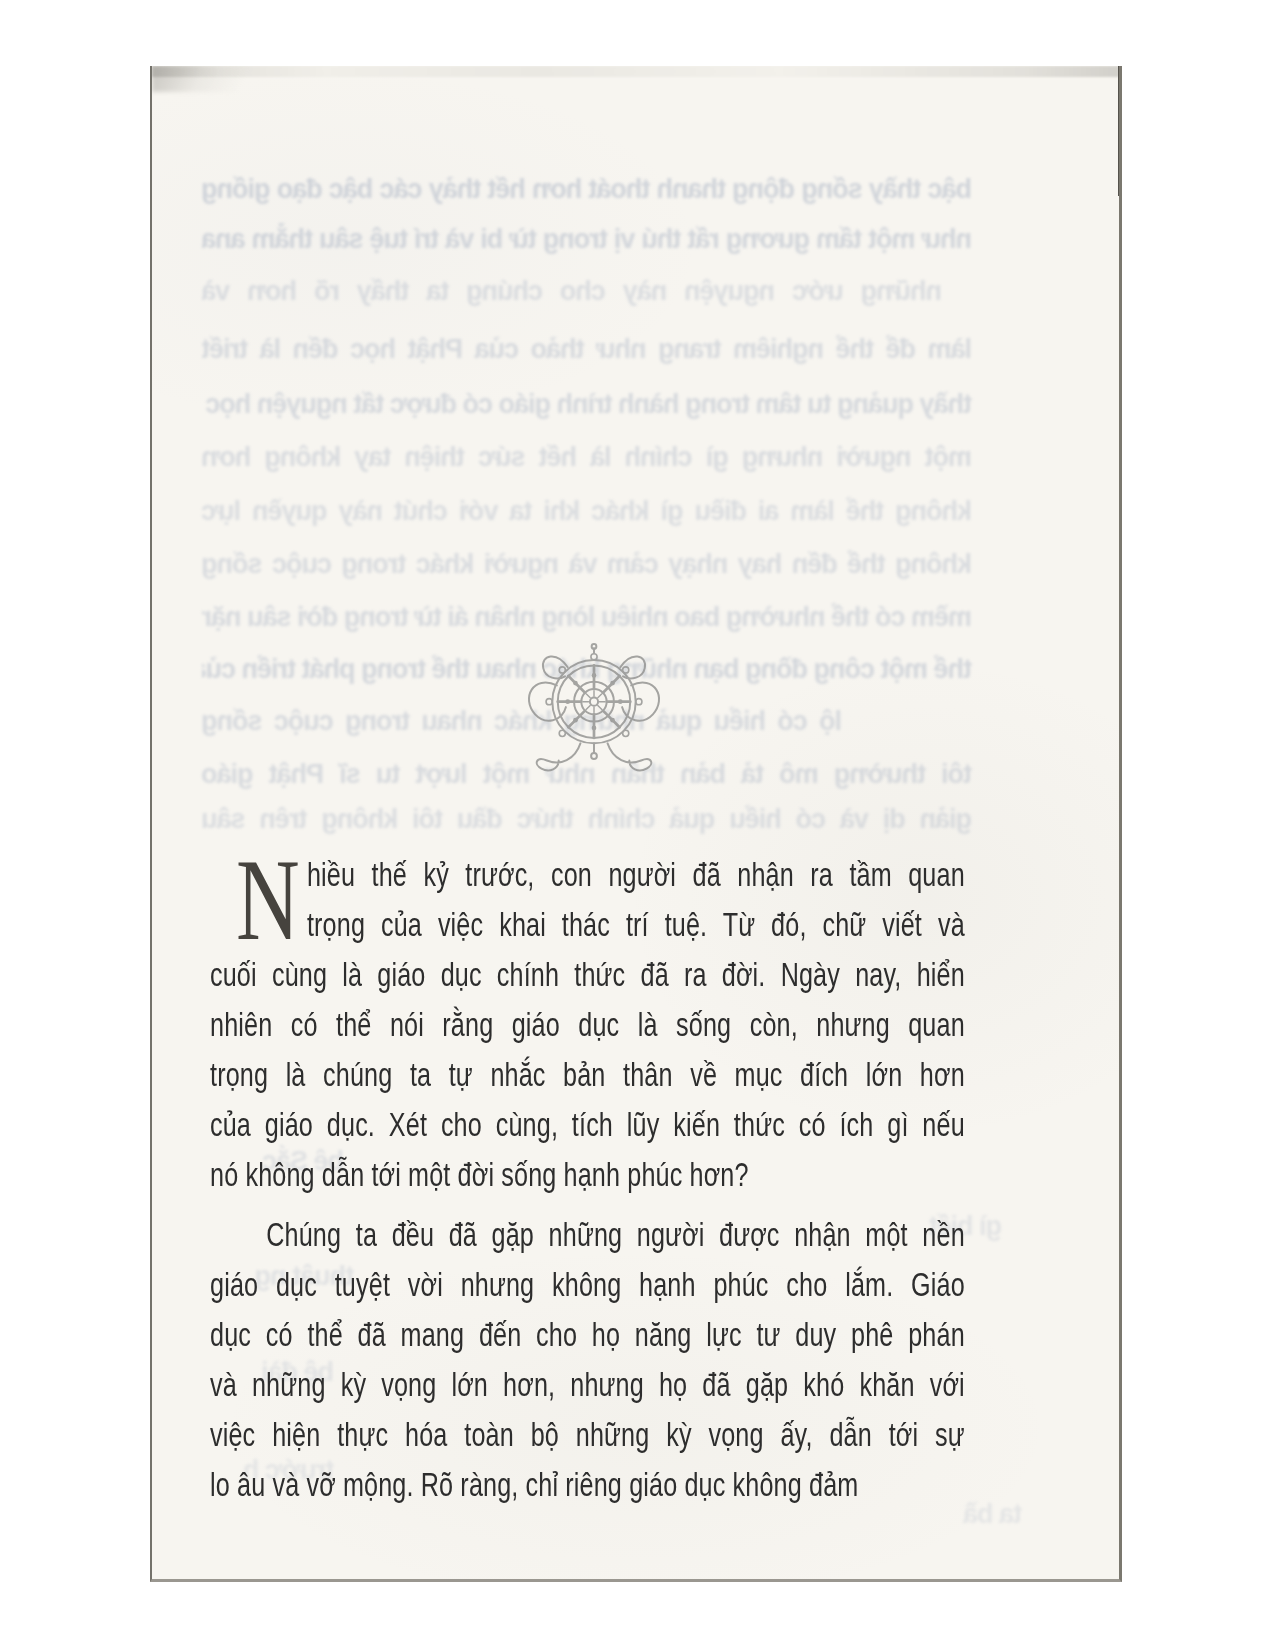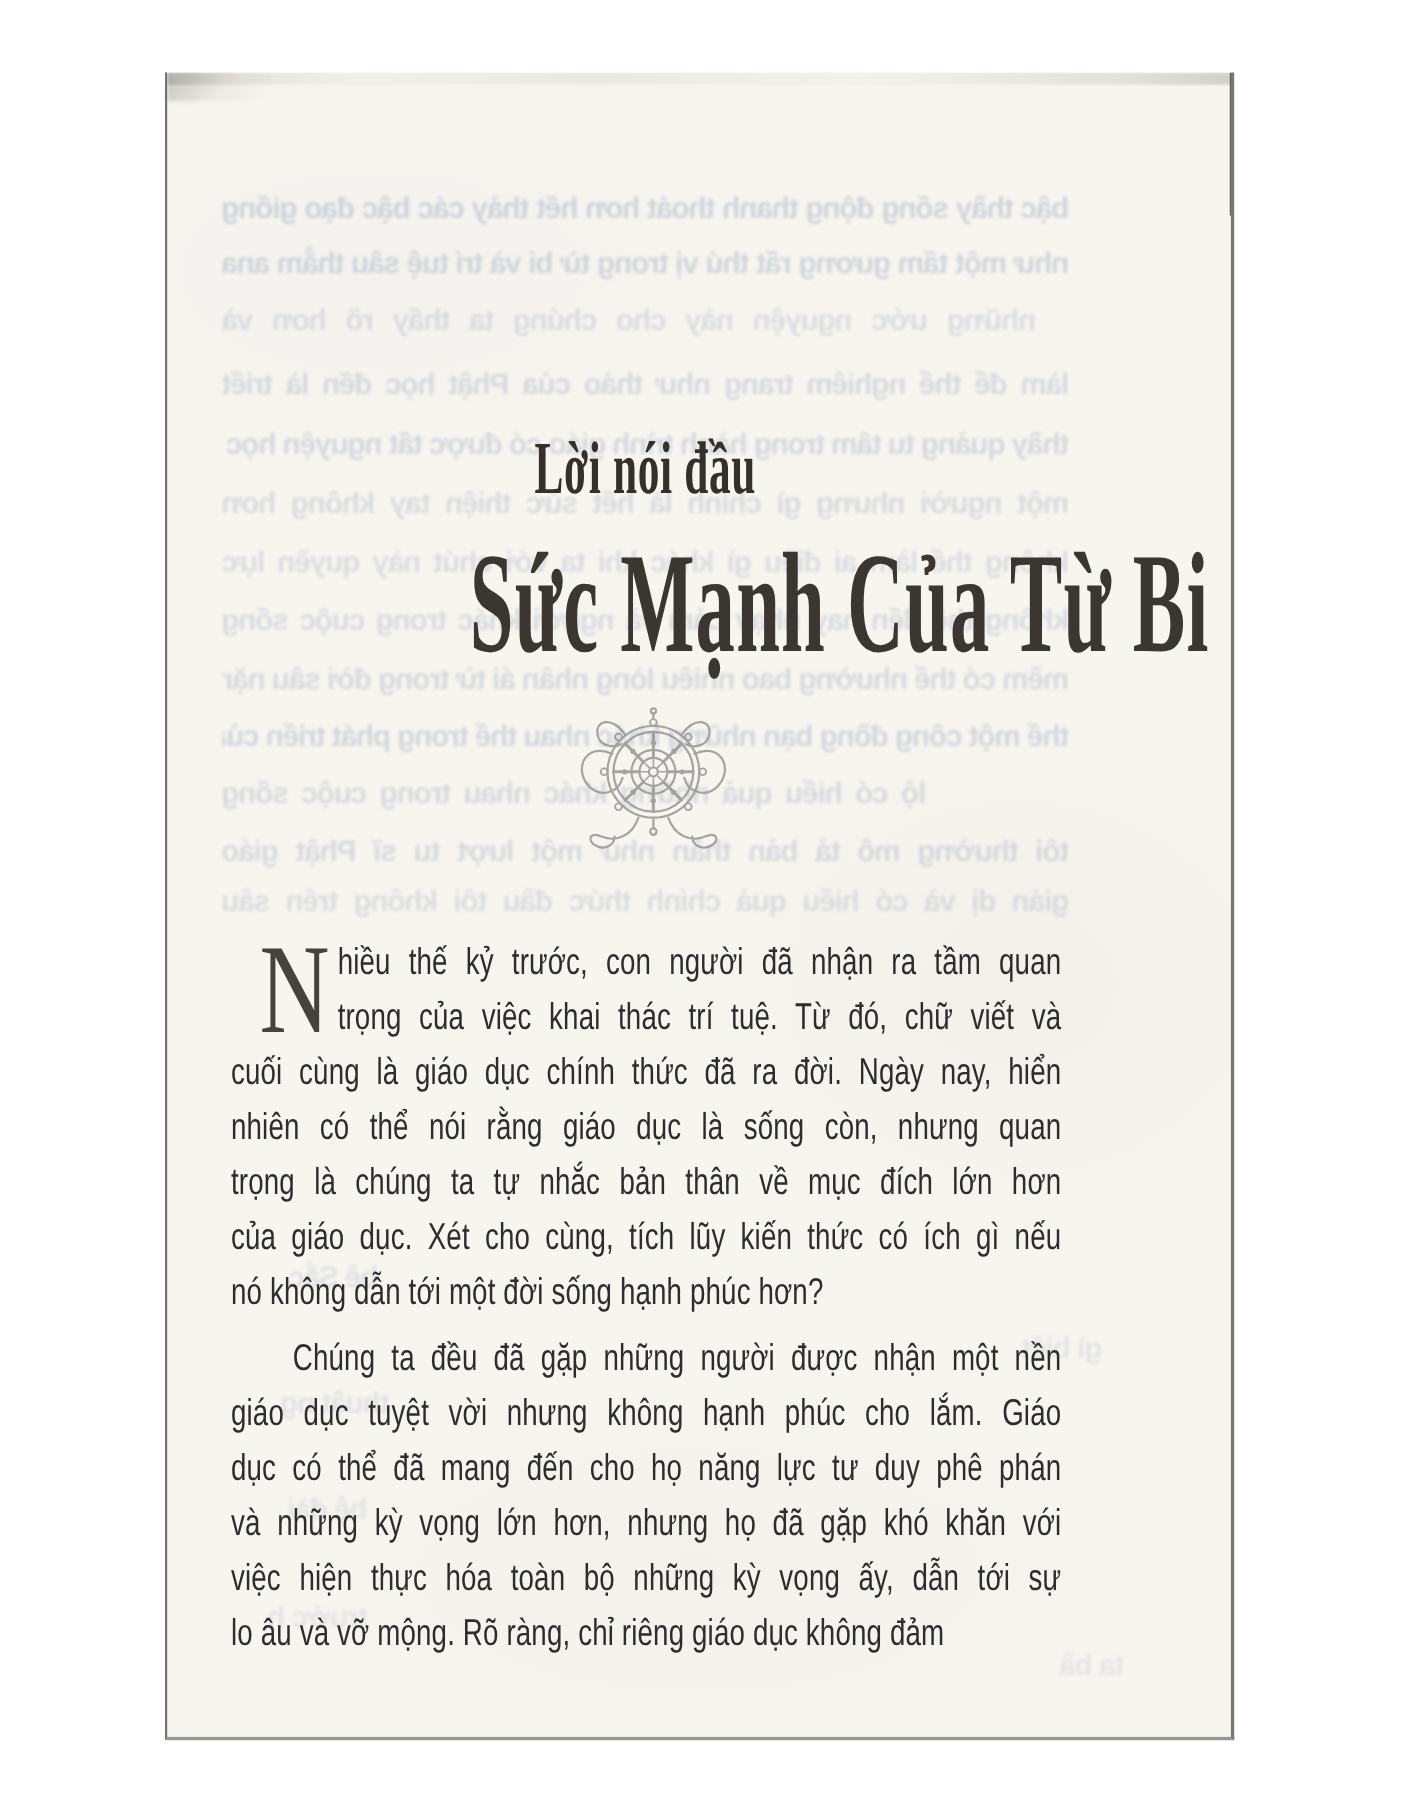--- a/index.html
+++ b/index.html
@@ -80,27 +80,21 @@
         <div class="bleedline" style="top: 688px; left: 50px; width: 770px; opacity: 0.34;">tôi thường mô tả bản thân như một lượt tu sĩ Phật giáo</div>
         <div class="bleedline" style="top: 733px; left: 50px; width: 770px; opacity: 0.3;">giản dị và có hiểu quả chính thức đầu tôi không trên sâu</div>
         <div class="bleedline bleedfrag" style="top: 1075px; left: 52px; width: 140px; opacity: 0.26;">bê Sắc</div>
         <div class="bleedline bleedfrag" style="top: 1140px; left: 700px; width: 150px; opacity: 0.22;">gì biết</div>
         <div class="bleedline bleedfrag" style="top: 1190px; left: 52px; width: 150px; opacity: 0.24;">thuật ng</div>
         <div class="bleedline bleedfrag" style="top: 1286px; left: 52px; width: 130px; opacity: 0.22;">bệ đài</div>
         <div class="bleedline bleedfrag" style="top: 1384px; left: 52px; width: 130px; opacity: 0.2;">trước h</div>
         <div class="bleedline bleedfrag" style="top: 1428px; left: 720px; width: 150px; opacity: 0.2;">ta bầ</div>
       </div>
 
-    <div class="section-label-wrap">
-      <span class="section-label">Lời nói đầu</span>
-    </div>
 
-    <div class="main-title-wrap">
-      <span class="main-title">Sức Mạnh Của Từ Bi</span>
-    </div>
 
     <div class="ornament">
       <svg viewBox="0 0 170 150" width="154" height="140" xmlns="http://www.w3.org/2000/svg">
         <g fill="none" stroke="#8e8e8c" stroke-width="2.2" stroke-linecap="round">
 
           <path d="M44,50 C18,38 4,64 20,82 C31,94 50,90 54,74"></path>
           <path d="M126,50 C152,38 166,64 150,82 C139,94 120,90 116,74"></path>
           <path d="M56,30 C44,12 26,16 29,31 C31,42 45,45 53,40"></path>
           <path d="M114,30 C126,12 144,16 141,31 C139,42 125,45 117,40"></path>
 

